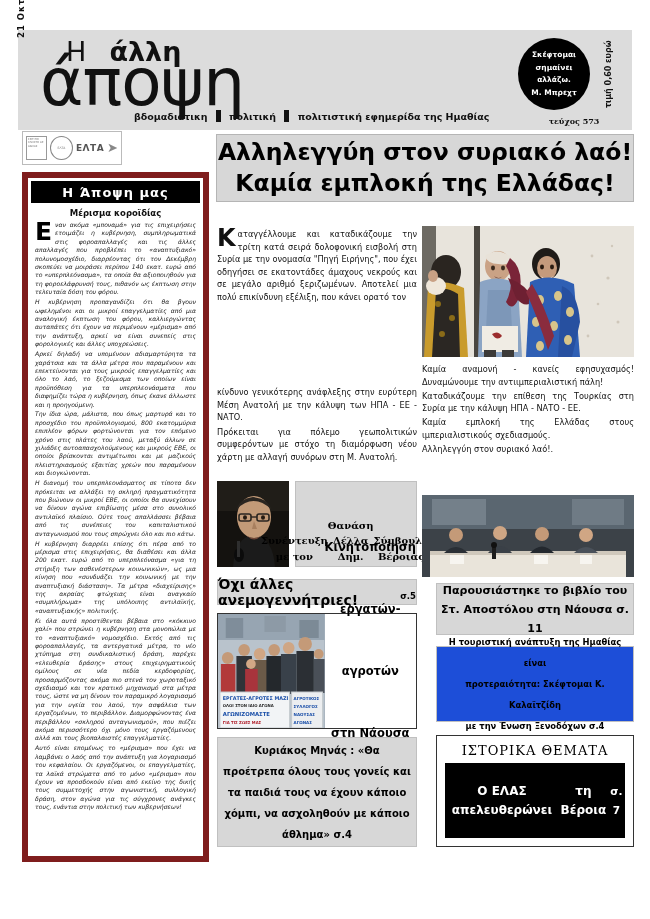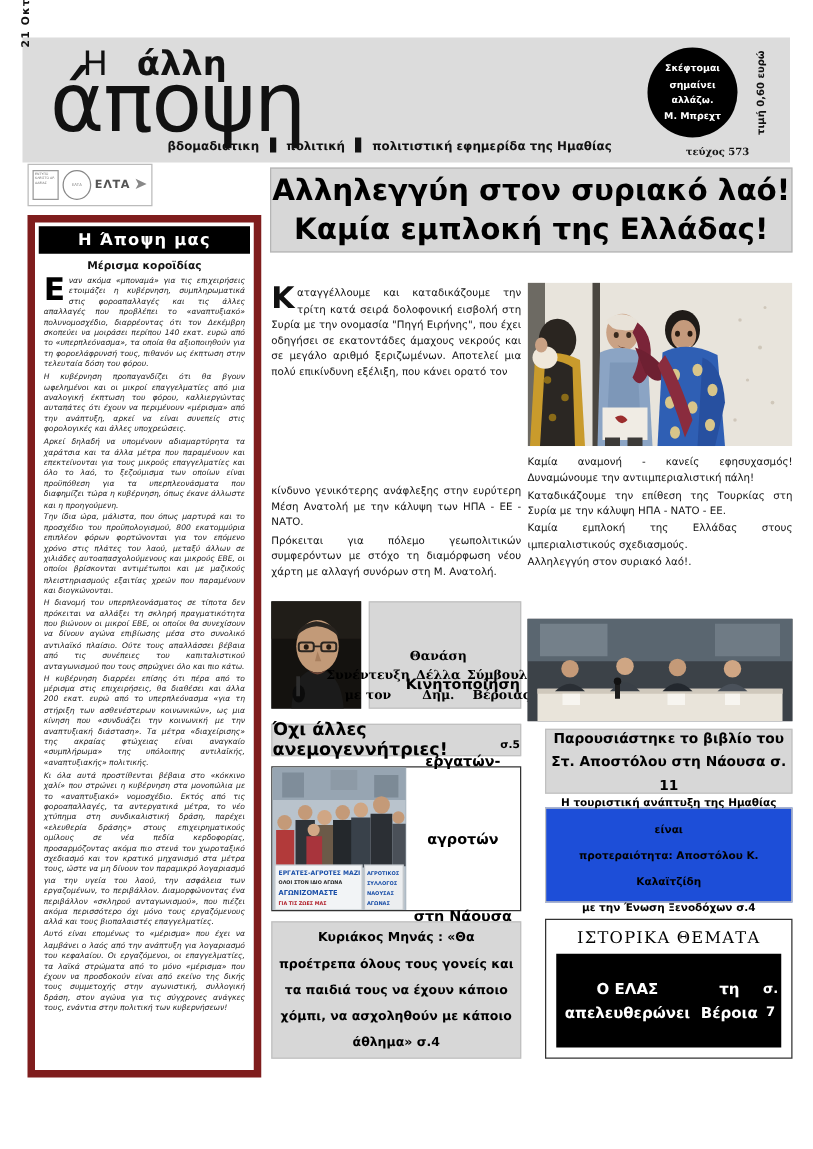--- a/index.html
+++ b/index.html
@@ -475,21 +475,21 @@
     </svg>
   </div>
 
   <div class="bookbox">
     <div>Παρουσιάστηκε το βιβλίο του</div>
     <div>Στ. Αποστόλου στη Νάουσα σ. 11</div>
   </div>
 
   <div class="tourism">
     <div>Η τουριστική ανάπτυξη της Ημαθίας είναι</div>
-    <div>προτεραιότητα: Αποστόλου Κ. Καλαϊτζίδη</div>
+    <div>προτεραιότητα: Σκέφτομαι Κ. Καλαϊτζίδη</div>
     <div>με την Ένωση Ξενοδόχων σ.4</div>
   </div>
 
   <div class="history">
     <div class="hist-title">ΙΣΤΟΡΙΚΑ ΘΕΜΑΤΑ</div>
     <div class="hist-black">
       <div>Ο ΕΛΑΣ απελευθερώνει</div>
       <div>τη Βέροια</div>
       <div class="pg">σ. 7</div>
     </div>

